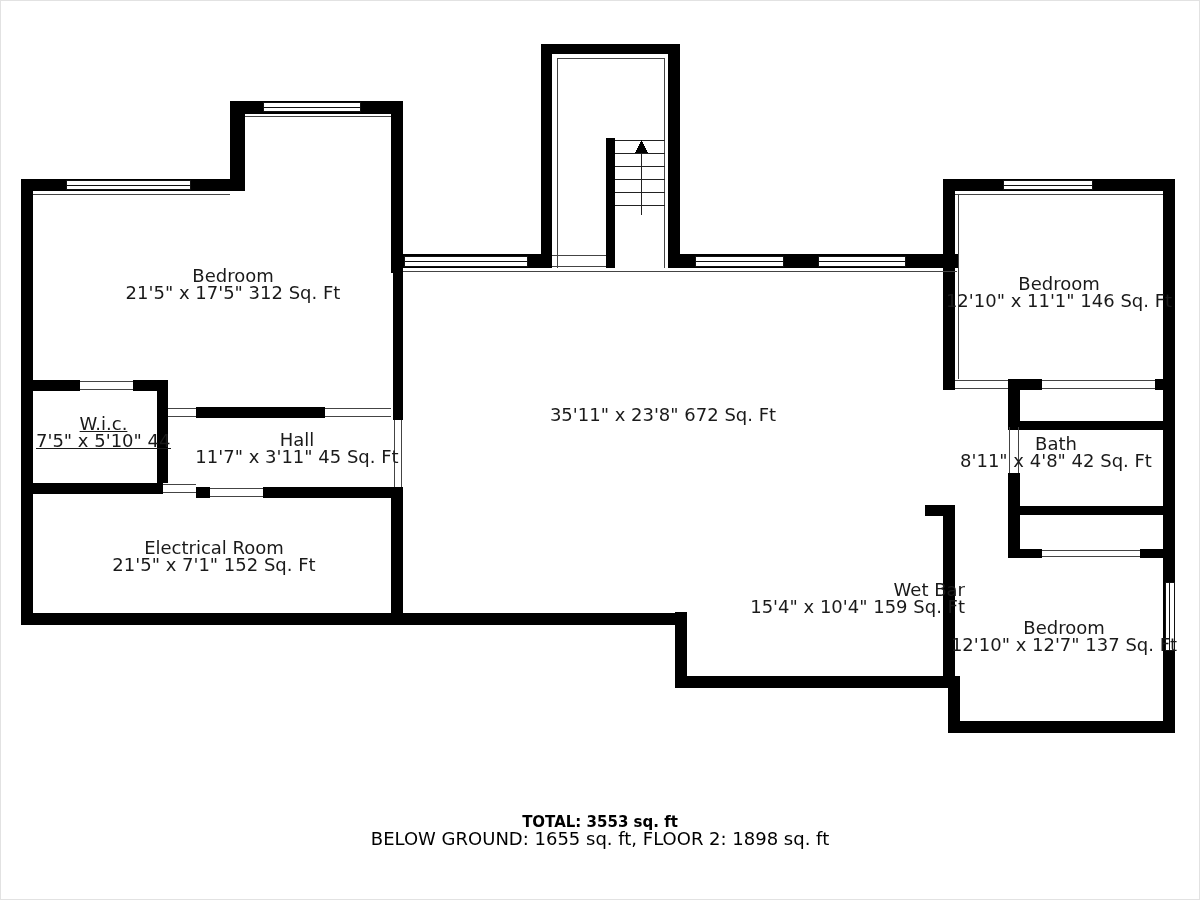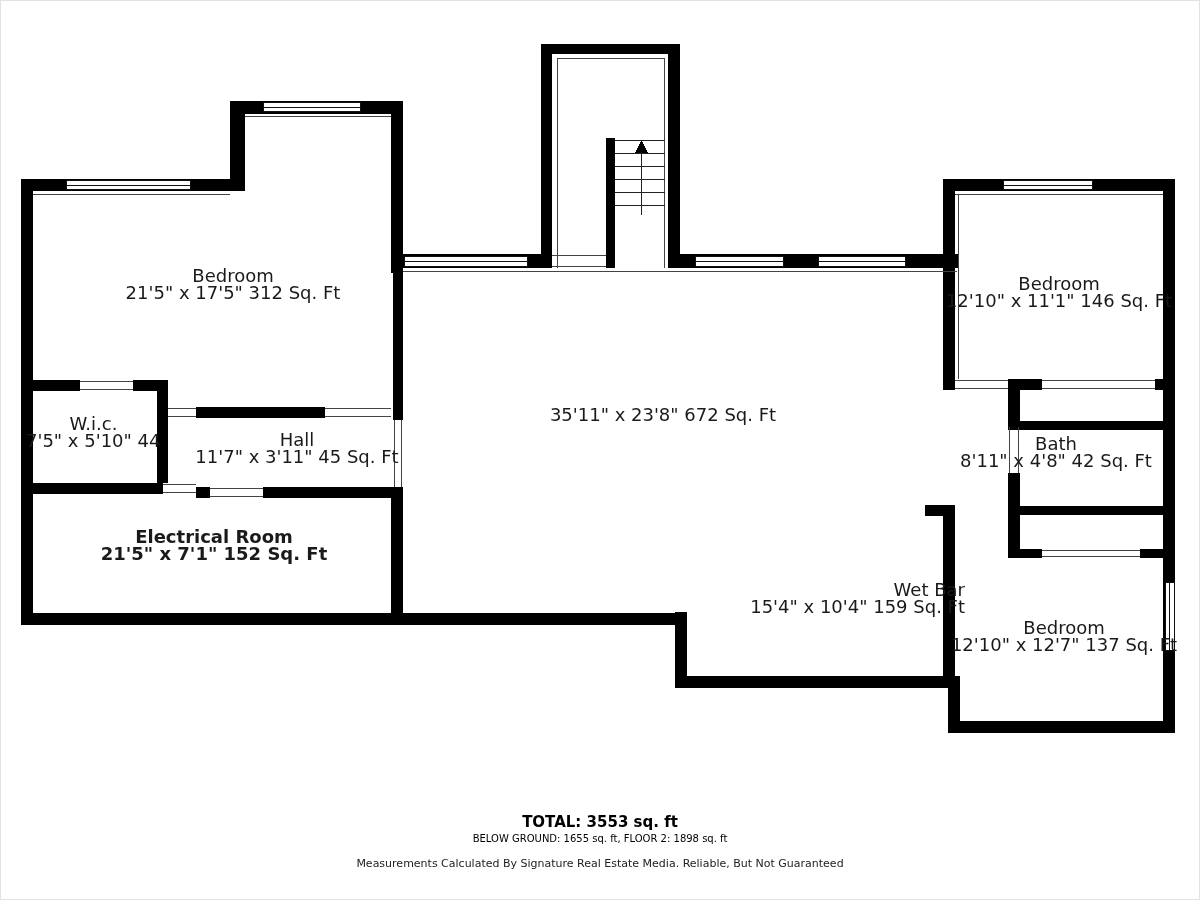--- a/index.html
+++ b/index.html
@@ -10,21 +10,21 @@
   }
   .frame{position:absolute;left:0;top:0;width:1198px;height:898px;border:1px solid #e2e2e2;pointer-events:none;}
   #plan-svg{position:absolute;left:0;top:0;}
   .room-label{position:absolute;text-align:center;color:#1a1a1a;font-size:18px;line-height:17px;}
   .room-label .rname{display:block;}
   .room-label .dims{display:block;white-space:nowrap;}
   #wic-label{overflow:hidden;}
   #wic-label .dims{text-align:right;}
   .footer{position:absolute;left:0;top:814px;width:1200px;text-align:center;color:#000;}
   .footer .total{font-size:15px;font-weight:bold;line-height:17px;text-align:center;}
-  .footer .line{font-size:10px;line-height:16px;}
+  .footer .line{font-size:18px;line-height:16px;}
   .footer .disclaimer{font-size:11px;line-height:13px;margin-top:10px;color:#222;}
 </style>
 </head>
 <body>
 
 <div class="frame"></div>
 
 <svg id="plan-svg" width="1200" height="760" viewBox="0 0 1200 760" shape-rendering="crispEdges">
 
   <g fill="#000000">
@@ -153,31 +153,31 @@
     </g>
     <polygon points="635,153 648,153 641.5,140" fill="#000000"></polygon>
   </g>
 </svg>
 
 <div class="room-label" style="left:103px;top:267px;width:260px;">
   <span class="rname">Bedroom</span>
   <span class="dims">21'5" x 17'5" 312 Sq. Ft</span>
 </div>
 
-<div class="room-label" id="wic-label" style="left:26px;top:415px;width:135px;">
+<div class="room-label" id="wic-label" style="left:36px;top:415px;width:135px;text-decoration:underline;">
   <span class="rname">W.i.c.</span>
   <span class="dims">7'5" x 5'10" 44 Sq. Ft</span>
 </div>
 
 <div class="room-label" style="left:177px;top:431px;width:240px;">
   <span class="rname">Hall</span>
   <span class="dims">11'7" x 3'11" 45 Sq. Ft</span>
 </div>
 
-<div class="room-label" style="left:84px;top:528px;width:260px;font-weight:bold;">
+<div class="room-label" style="left:84px;top:539px;width:260px;">
   <span class="rname">Electrical Room</span>
   <span class="dims">21'5" x 7'1" 152 Sq. Ft</span>
 </div>
 
 <div class="room-label" style="left:513px;top:406px;width:300px;">
   <span class="dims">35'11" x 23'8" 672 Sq. Ft</span>
 </div>
 
 <div class="room-label" style="left:665px;top:581px;width:300px;text-align:right;">
   <span class="rname">Wet Bar</span>
@@ -195,14 +195,13 @@
 </div>
 
 <div class="room-label" style="left:933px;top:619px;width:262px;">
   <span class="rname">Bedroom</span>
   <span class="dims">12'10" x 12'7" 137 Sq. Ft</span>
 </div>
 
 <div class="footer">
   <div class="total">TOTAL: 3553 sq. ft</div>
   <div class="line">BELOW GROUND: 1655 sq. ft, FLOOR 2: 1898 sq. ft</div>
-  <div class="disclaimer">Measurements Calculated By Signature Real Estate Media. Reliable, But Not Guaranteed</div>
 </div>
 
 </body></html>

